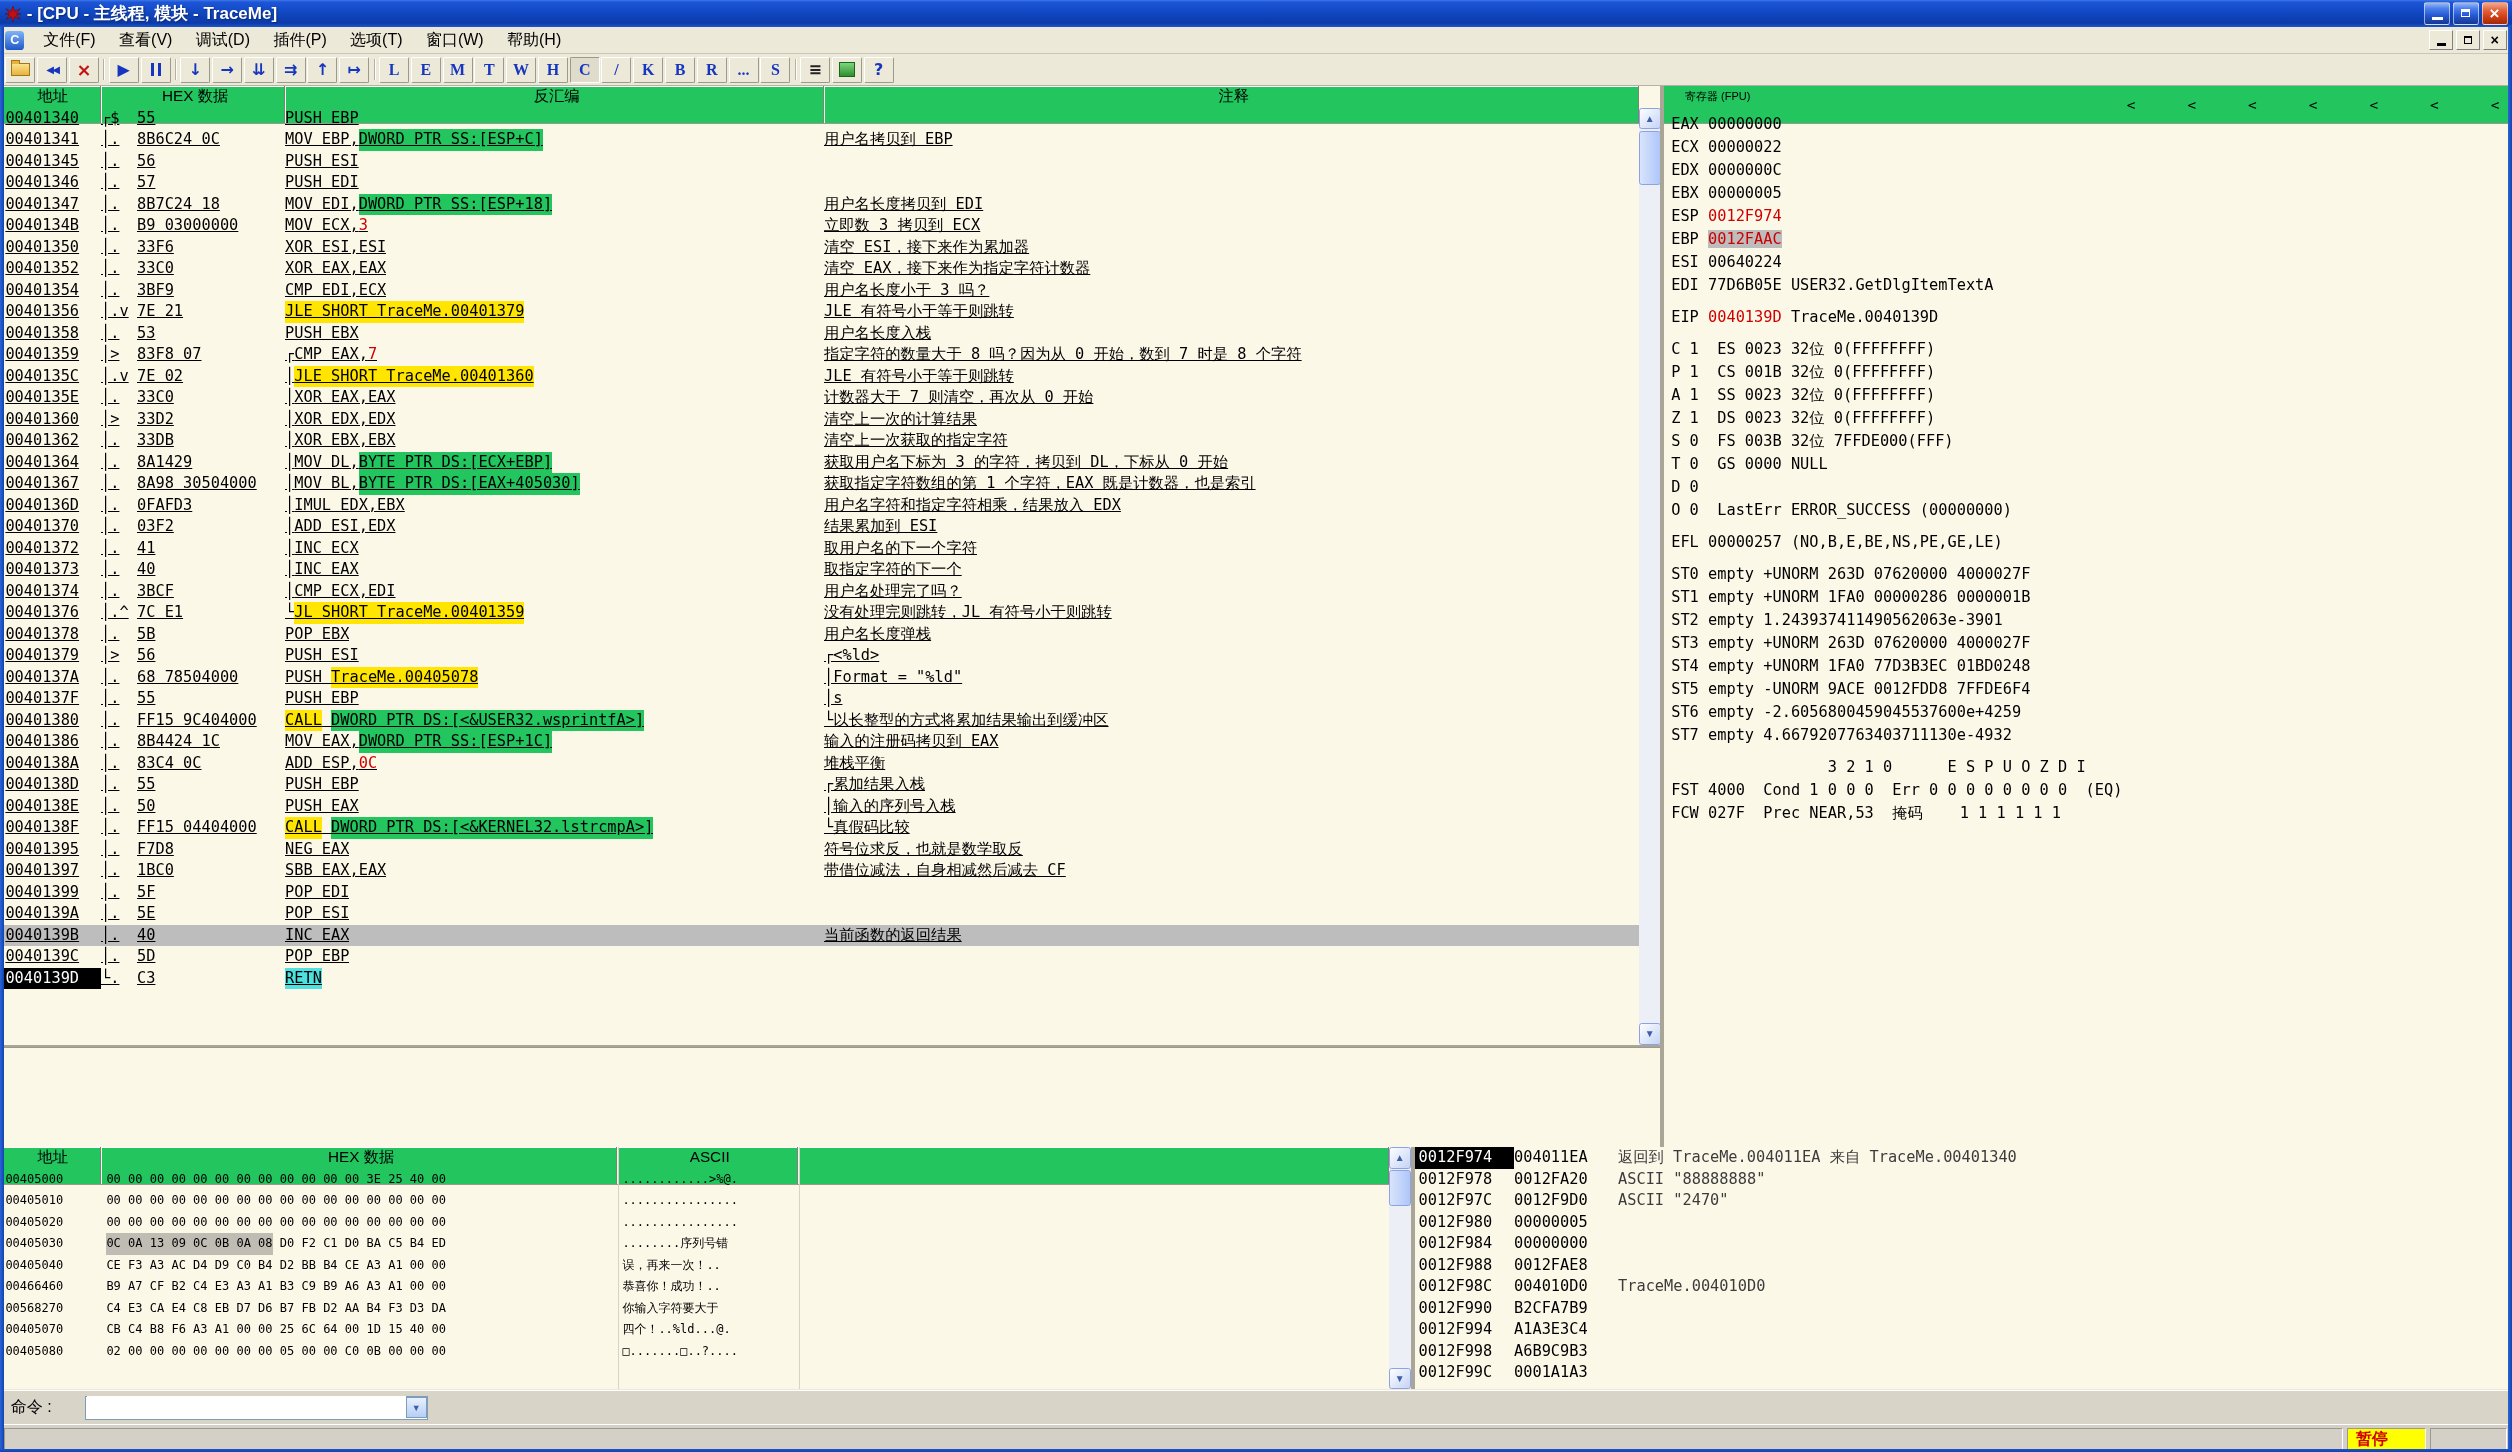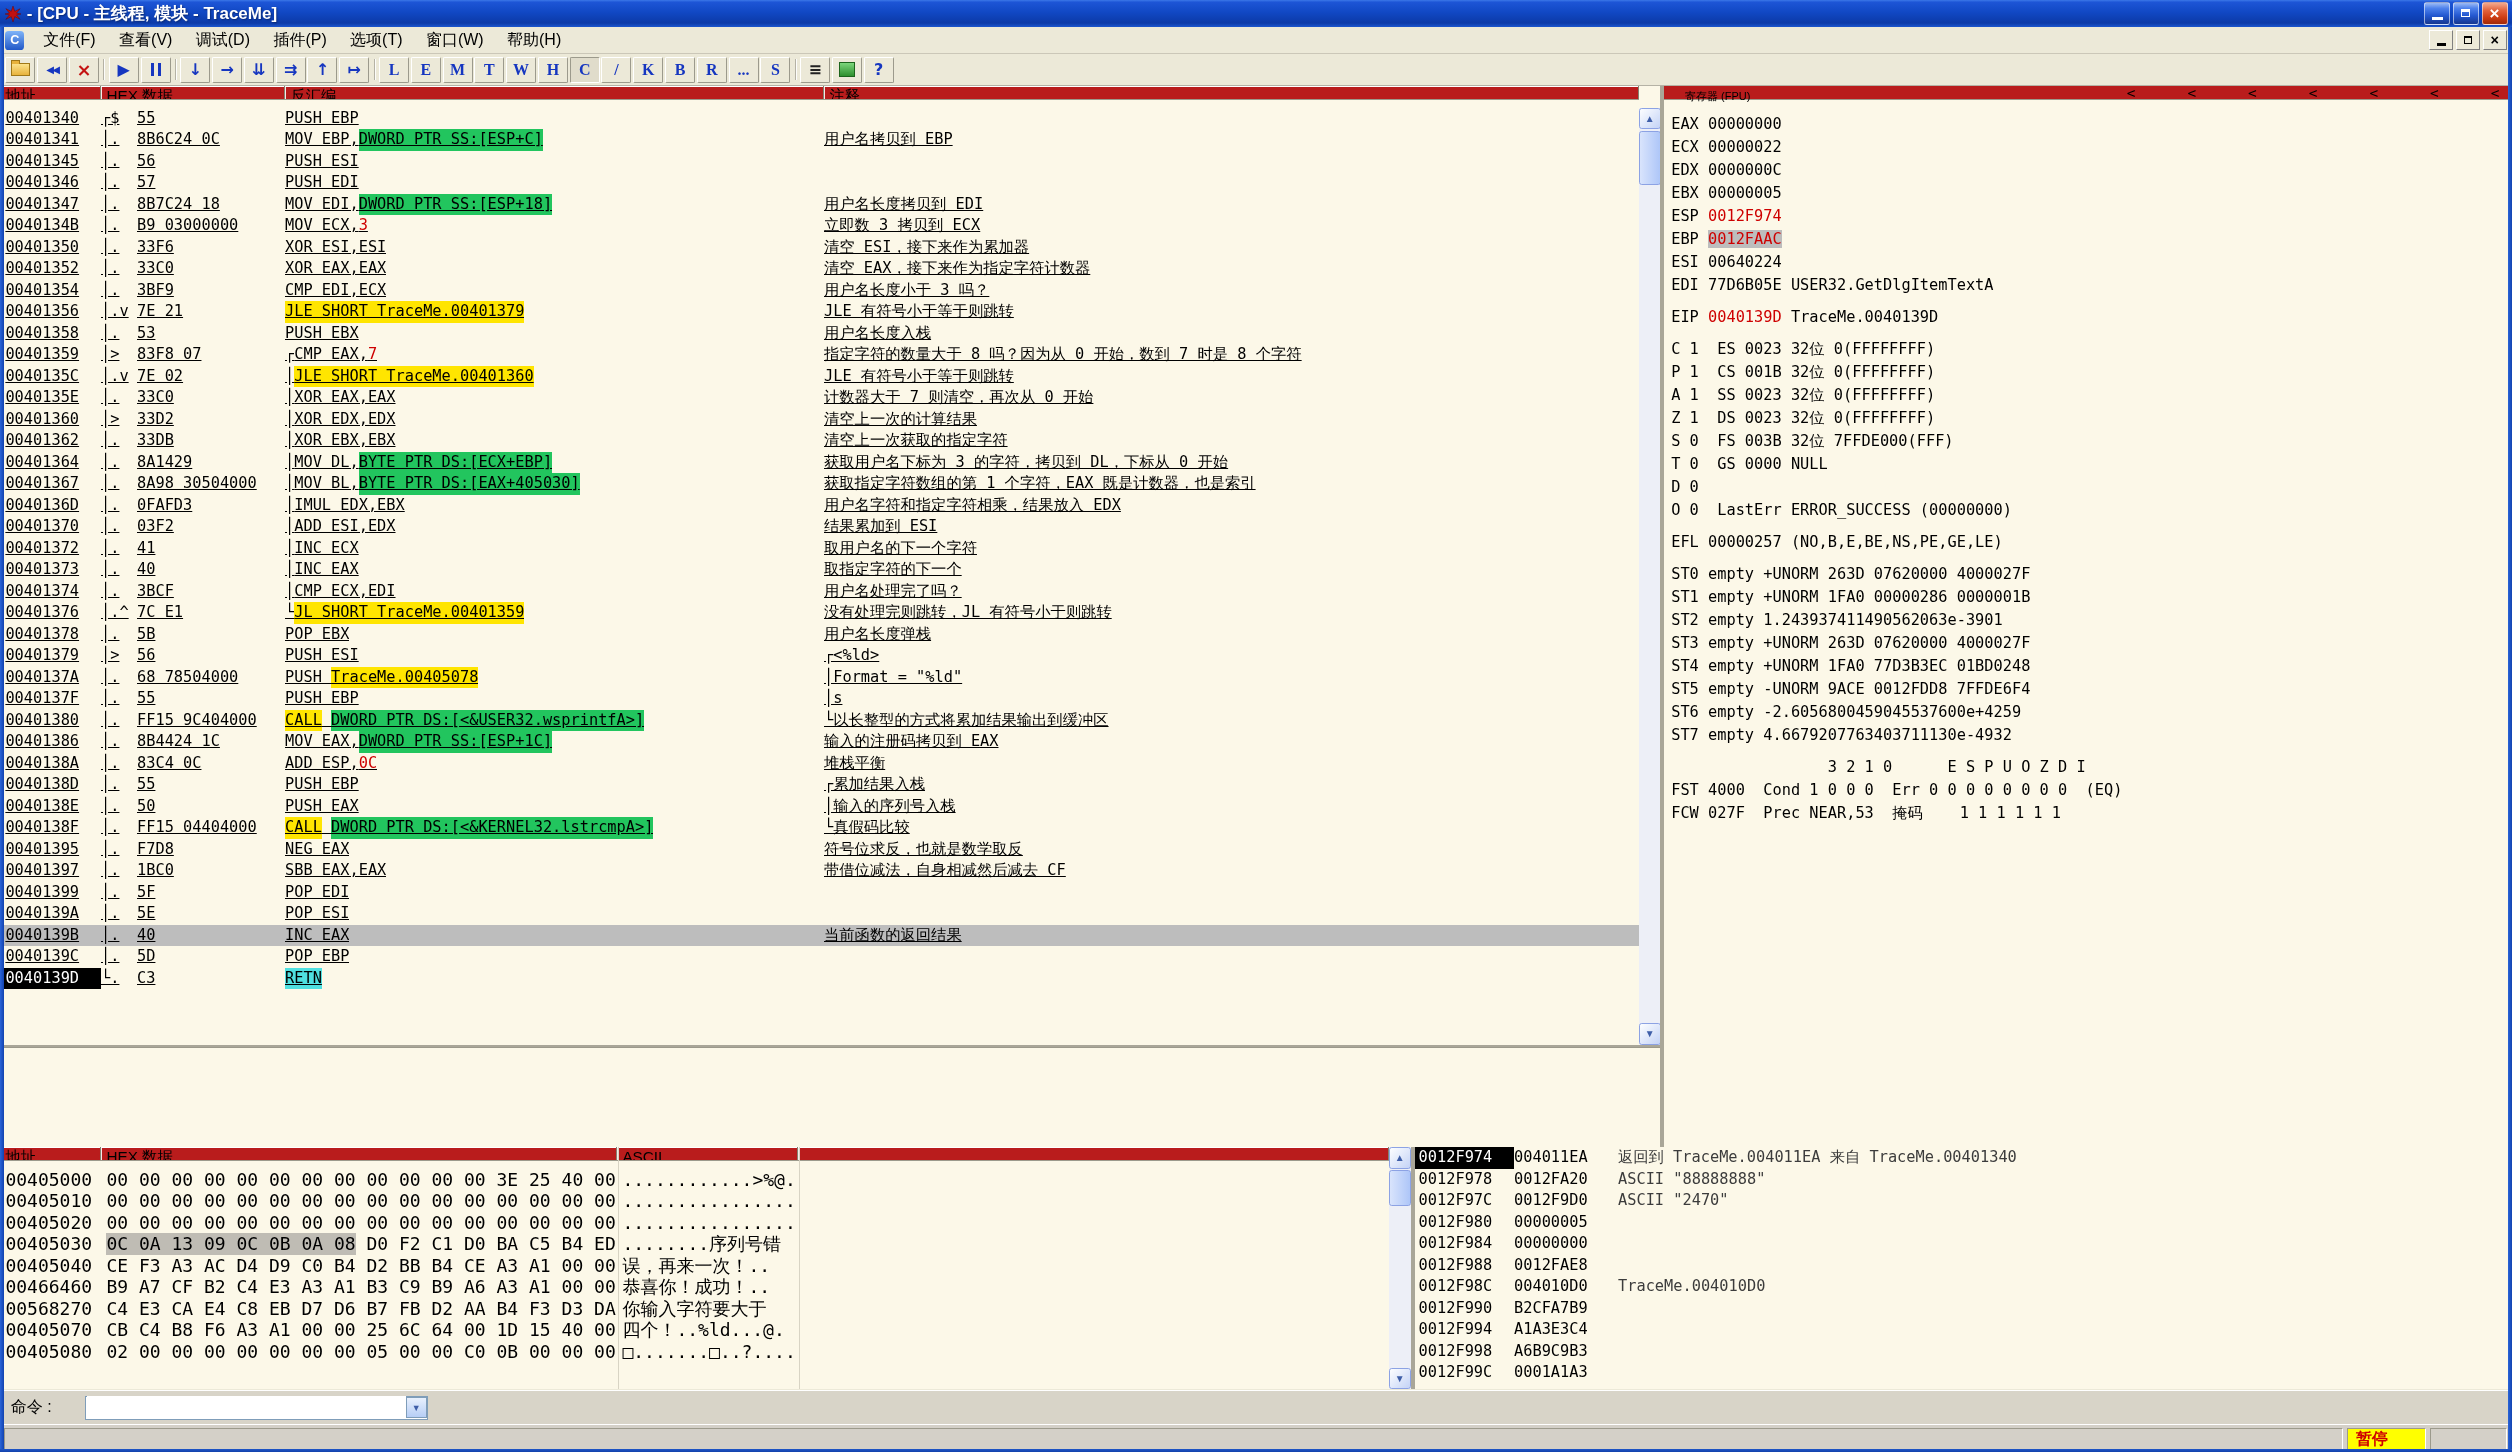--- a/index.html
+++ b/index.html
@@ -58,21 +58,21 @@
   .ic-folder{width:17px;height:11.7px;background:linear-gradient(#FBE28C,#E8B33C);border:0.9px solid #A07818;position:relative;}
   .ic-folder::before{content:"";position:absolute;left:-0.9px;top:-3.6px;width:7.2px;height:2.7px;
     background:#E8B33C;border:0.9px solid #A07818;border-bottom:none;}
   .ic-pause{width:10px;height:13.5px;border-left:3.6px solid #1636C0;border-right:3.6px solid #1636C0;box-sizing:border-box;}
   .ic-green{width:14.4px;height:12.6px;background:linear-gradient(#7CD67C,#2E8F2E);border:0.9px solid #1C641C;}
 
   
   #main{position:absolute;left:0;top:86px;width:2512px;height:1061px;background:#A9A698;}
   #bottom{position:absolute;left:0;top:1147px;width:2512px;height:242px;background:#A9A698;}
   .pane{position:absolute;background:#FCF8E8;overflow:hidden;}
-  .phead{display:flex;height:14px;background:#b91c1c;border-bottom:0.9px solid #9C9A8C;box-sizing:border-box;}
+  .phead{display:flex;height:38px;background:#22c55e;border-bottom:0.9px solid #9C9A8C;box-sizing:border-box;text-align:center;}
   .hc{box-sizing:border-box;border-right:0.9px solid #84826F;box-shadow:inset 0.9px 0.9px 0 #FFF;
       padding-left:5.4px;line-height:20.7px;font-size:15.3px;color:#000;white-space:pre;overflow:hidden;}
   .hc0{width:101px;} .hc1{width:184px;} .hc2{width:539px;} .hc3{flex:1;}
   .uhc0{width:101px;} .uhc1{width:516px;} .uhc2{width:181px;} .uhc3{flex:1;}
 
   
   #disasm-pane{left:0;top:0;width:1660px;height:959px;}
   #disasm-head{width:1639px;}
   #disasm-rows{position:absolute;left:0;top:21.5px;width:1639px;}
   .drow{display:flex;height:21.5px;line-height:21.5px;font-size:15.3px;white-space:pre;text-decoration:underline;}
@@ -103,21 +103,21 @@
   #reg-arrows{margin-left:auto;display:flex;align-items:center;padding-right:12.6px;}
   .reg-arrow{font-size:14.4px;color:#000;margin-left:52px;font-family:"DejaVu Sans Mono",monospace;}
   #register-lines{position:absolute;left:7.2px;top:27px;right:3.6px;}
   .rline{height:23px;line-height:23px;font-size:15.3px;white-space:pre;color:#000;}
   .rgap{margin-top:9px;}
 
   
   #dump-pane{left:0;top:0;width:1411px;height:242px;}
   #dump-head{width:1389px;}
   #dump-rows{position:absolute;left:0;top:21.5px;width:1389px;}
-  .urow{display:flex;height:21.5px;line-height:21.5px;font-size:18px;white-space:pre;}
+  .urow{display:flex;height:21.5px;line-height:21.5px;font-size:12px;white-space:pre;}
   .urow span{display:block;overflow:hidden;height:21.5px;box-sizing:border-box;}
   .ua{width:101px;padding-left:5.4px;}
   .ux{width:516px;padding-left:5.4px;display:flex !important;}
   .ux span{display:inline-block;}
   .uc{flex:1;padding-left:5.4px;}
   .u-div{position:absolute;top:0;bottom:0;width:0.9px;background:#D8D4C4;}
 
   
   #stack-pane{left:1415px;top:0;width:1097px;height:242px;}
   #stack-rows{position:absolute;left:0;top:0;width:1097px;}

